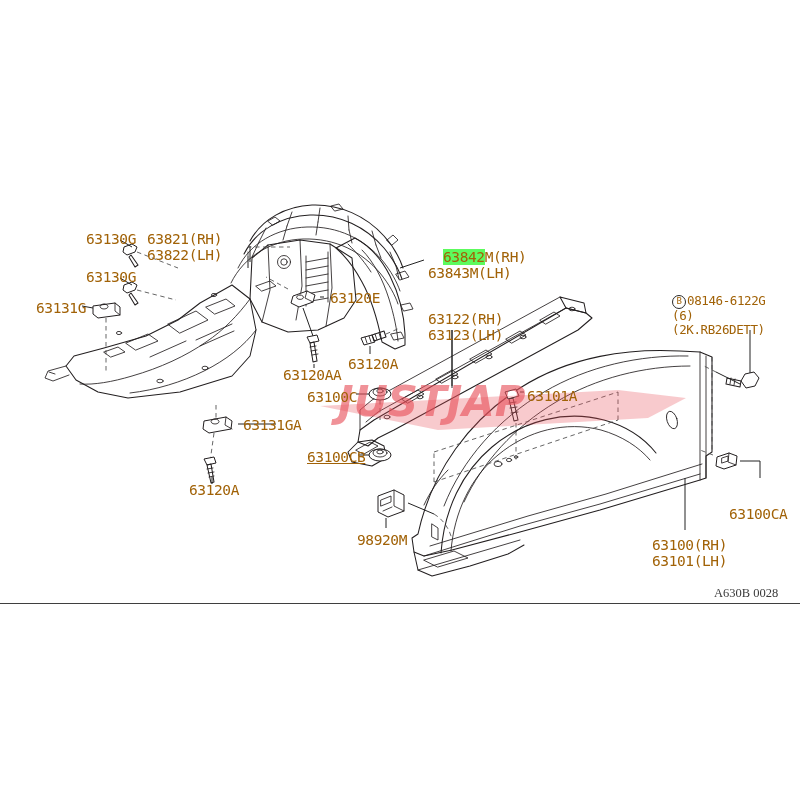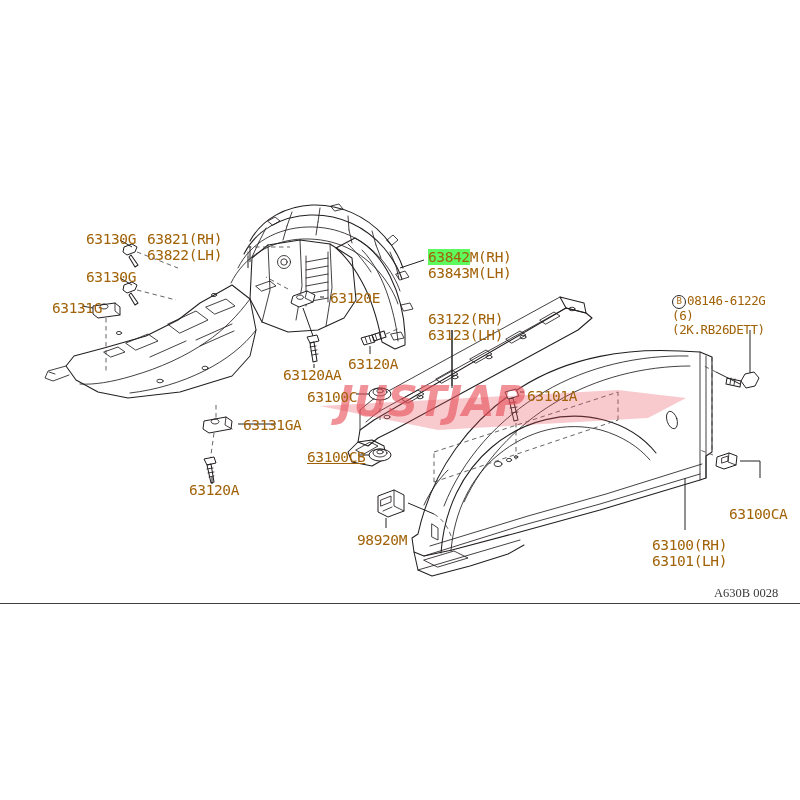--- a/index.html
+++ b/index.html
@@ -14,21 +14,21 @@
   .lbl{
     position:absolute;
     font-family:"DejaVu Sans Mono","Liberation Mono",monospace;
     font-size:14.5px;
     letter-spacing:-0.4px;
     color:#a16207;
     white-space:pre;
     line-height:15.5px;
   }
   .lbl.small{font-size:12.5px;line-height:13.5px;}
-  .hl{background:#5dfb5d;}
+  .hl{background:#5dfb5d;margin-left:15px;}
   .circB{
     display:inline-block;width:12px;height:12px;border:1.1px solid #2a2a2a;
     border-radius:50%;font-size:9px;line-height:11px;text-align:center;
     vertical-align:1px;margin-right:1px;font-family:"DejaVu Sans Mono",monospace;
   }
   #footer-code{
     position:absolute;left:714px;top:586px;font-size:12.5px;letter-spacing:0px;
     color:#3a3a3a;font-family:Liberation Serif, serif;
     white-space:pre;
   }
@@ -320,21 +320,21 @@
   </svg>
 
   <svg id="wm" viewBox="0 0 370 62">
     <path d="M2,34 L300,18 L368,26 L330,46 L120,58 Z" fill="#e8505a" opacity="0.30"></path>
     <text x="20" y="44" font-family="DejaVu Sans, sans-serif" font-size="42" font-style="italic" font-weight="bold" fill="#e8505a" opacity="0.62">JUSTJAP</text>
   </svg>
 
   <div id="labels">
       <div class="lbl" style="left: 86px; top: 232px;"><div>63130G</div></div>
       <div class="lbl" style="left: 86px; top: 270px;"><div>63130G</div></div>
-      <div class="lbl" style="left: 36px; top: 301px; margin-left: 16px;"><div>63131G</div></div>
+      <div class="lbl" style="left: 36px; top: 301px;"><div>63131G</div></div>
       <div class="lbl" style="left: 147px; top: 232px;"><div>63821(RH)</div><div>63822(LH)</div></div>
       <div class="lbl" style="left: 330px; top: 291px;"><div>63120E</div></div>
       <div class="lbl" style="left: 283px; top: 368px;"><div>63120AA</div></div>
       <div class="lbl" style="left: 348px; top: 357px;"><div>63120A</div></div>
       <div class="lbl" style="left: 428px; top: 250px;"><div><span class="hl">63842</span>M(RH)</div><div>63843M(LH)</div></div>
       <div class="lbl" style="left: 428px; top: 312px;"><div>63122(RH)</div><div>63123(LH)</div></div>
       <div class="lbl small" style="left: 672px; top: 294px;"><div><span class="circB">B</span>08146-6122G</div><div>(6)</div><div>(2K.RB26DETT)</div></div>
       <div class="lbl" style="left: 307px; top: 390px;"><div>63100C</div></div>
       <div class="lbl" style="left: 307px; top: 450px; text-decoration: underline;"><div>63100CB</div></div>
       <div class="lbl" style="left: 527px; top: 389px; text-align: right;"><div>63101A</div></div>

